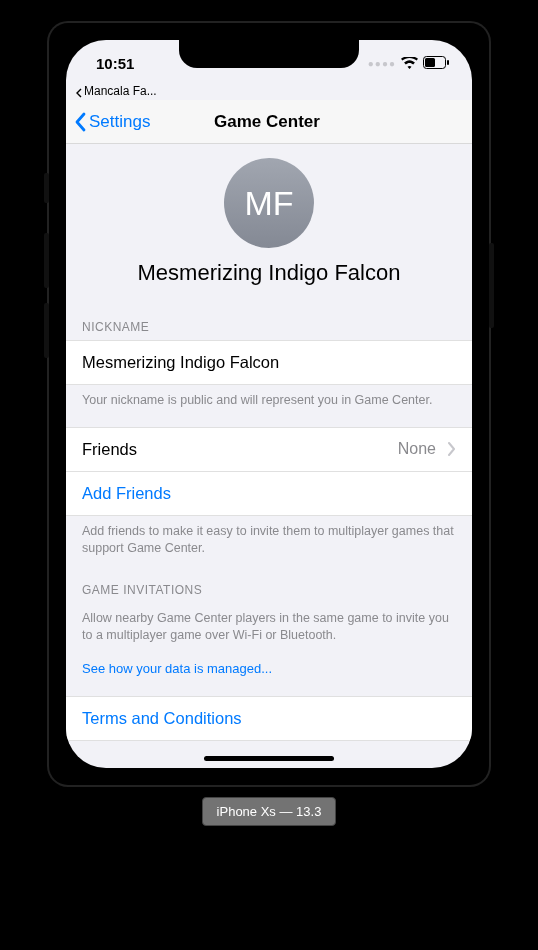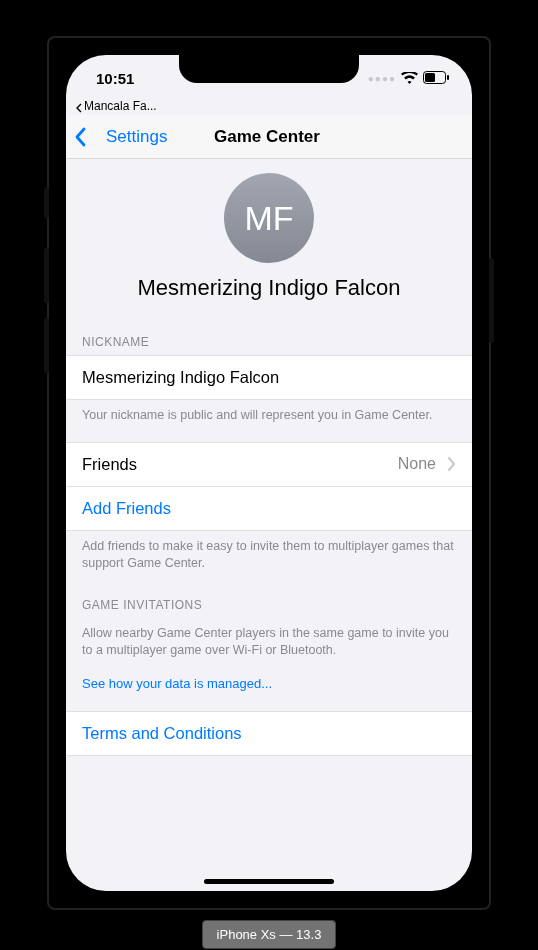--- a/index.html
+++ b/index.html
@@ -8,25 +8,25 @@
       width: 538px;
       height: 950px;
       font-family: -apple-system, "Helvetica Neue", Helvetica, Arial, sans-serif;
       display: flex;
       flex-direction: column;
       align-items: center;
       justify-content: flex-start;
       overflow: hidden;
     }
     .phone {
-      margin-top: 38px;
+      margin-top: 23px;
       width: 440px;
-      height: 870px;
-      background: #000;
-      border-radius: 6px;
+      height: 762px;
+      background: #000;
+      border-radius: 19px;
       position: relative;
       box-shadow: 0 0 0 2px #222;
     }
     .side-btn { position: absolute; background: #111; border-radius: 2px; }
     .side-left-1 { left: -5px; top: 150px; width: 5px; height: 30px; }
     .side-left-2 { left: -5px; top: 210px; width: 5px; height: 55px; }
     .side-left-3 { left: -5px; top: 280px; width: 5px; height: 55px; }
     .side-right { right: -5px; top: 220px; width: 5px; height: 85px; }
 
     .screen {
@@ -76,21 +76,21 @@
       display: flex;
       align-items: center;
       position: relative;
       padding: 0 8px;
     }
     .nav-back {
       color: #007aff;
       font-size: 17px;
       display: flex;
       align-items: center;
-      gap: 20px;
+      gap: 3px;
     }
     .nav-title {
       position: absolute;
       left: 0; right: 4px;
       text-align: center;
       font-weight: 600;
       font-size: 17px;
       color: #000;
       pointer-events: none;
     }

